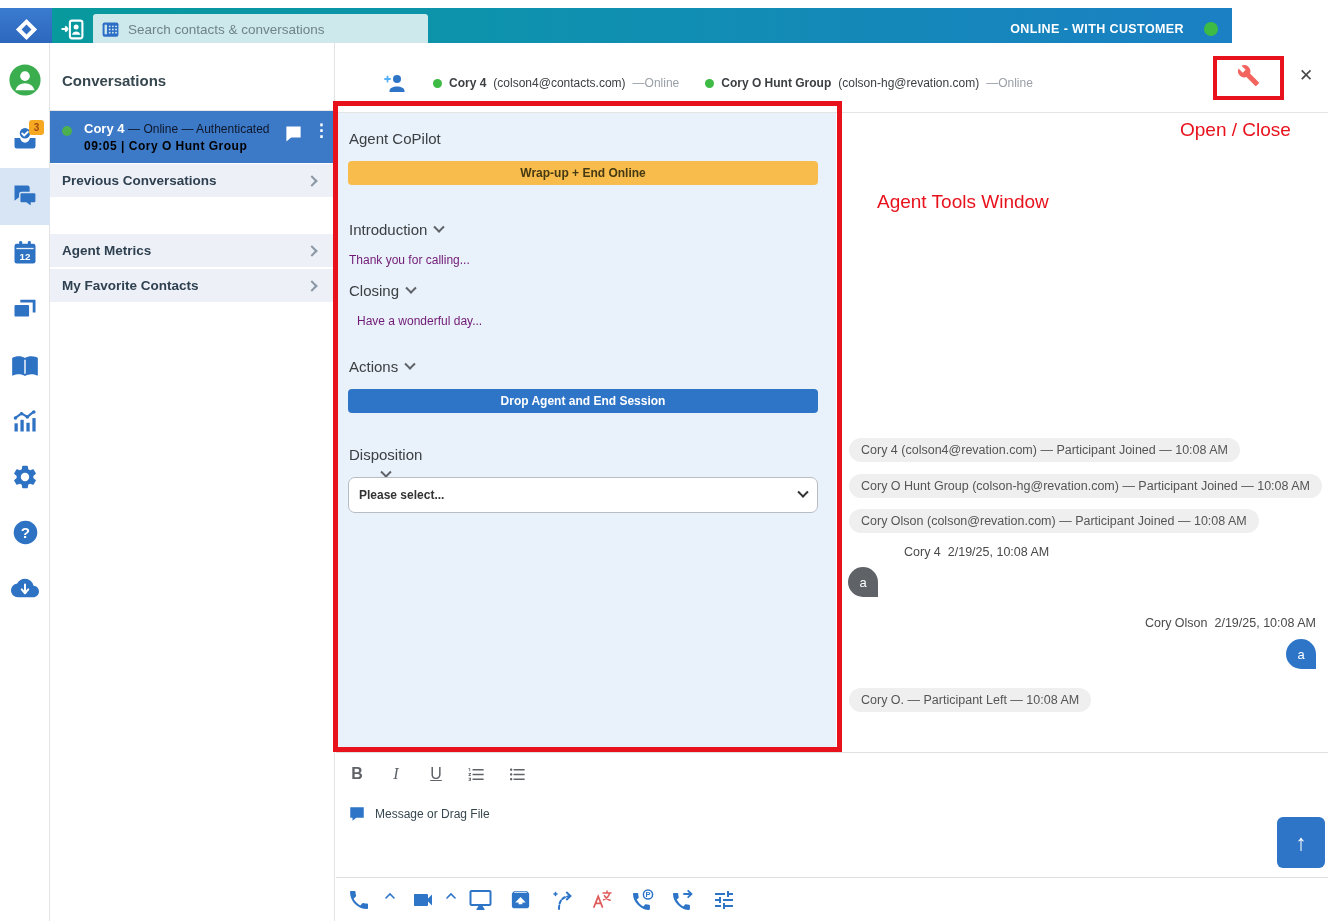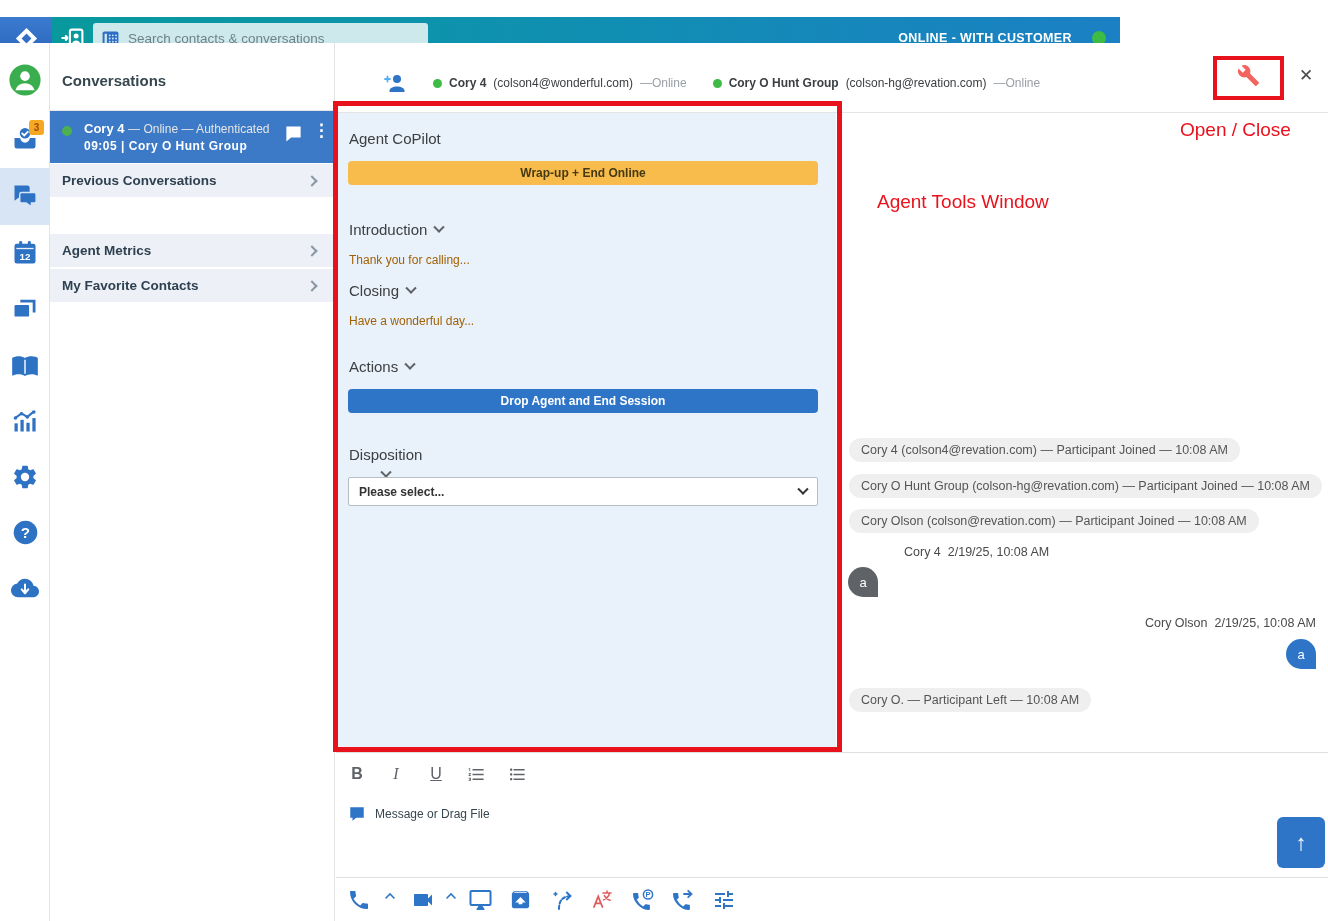--- a/index.html
+++ b/index.html
@@ -1,21 +1,21 @@
 <!DOCTYPE html>
 <html><head>
 <meta charset="utf-8">
 <style>
   * { margin:0; padding:0; box-sizing:border-box; }
   html,body { width:1328px; height:921px; }
   body { position:relative; font-family:"Liberation Sans",sans-serif; background:#fff; overflow:hidden; }
   .abs { position:absolute; }
 
   
-  .topbar { left:0; top:17px; width:1120px; height:43px;
+  .topbar { left:0; top:8px; width:1232px; height:43px;
     background:linear-gradient(90deg,#079a9b 0%,#0d93ac 38%,#1b80c4 100%); }
   .logo-box { left:0; top:0; width:52px; height:43px;
     background:linear-gradient(180deg,#3a7bd0,#2a63b8); display:flex;align-items:center;justify-content:center; }
   .logo-diamond { width:15px; height:15px; border:4px solid #fff; transform:rotate(45deg); }
   .search-box { left:93px; top:6px; width:335px; height:31px; background:#cde9ec; border-radius:3px;
     display:flex; align-items:center; padding:0 8px; gap:8px; }
   .search-box input { flex:1; border:none; outline:none; background:transparent; font-size:13.5px;
     color:#3c4a52; font-family:"Liberation Sans",sans-serif; }
   .search-box input::placeholder { color:#6f8289; opacity:1; }
   .status-label { right:48px; top:14px; color:#fff; font-size:12.5px; font-weight:bold; letter-spacing:.4px; }
@@ -30,22 +30,22 @@
     align-items:center; justify-content:center; padding:0 2px; }
 
   
   .conv-panel { left:50px; top:43px; width:285px; height:878px; background:#fff; border-right:1px solid #e3e3e3; }
   .conv-title { position:absolute; left:12px; top:29px; font-size:15px; font-weight:bold; color:#37474f; }
   .conv-hr { position:absolute; left:0; top:67px; width:285px; height:1px; background:#e6e6e6; }
   .conv-active { position:absolute; left:0; top:68px; width:284px; height:52px; background:#3c79c7; color:#fff; }
   .conv-dot { position:absolute; left:12px; top:15px; width:10px; height:10px; border-radius:50%; background:#4CAF50; }
   .conv-line1 { position:absolute; left:34px; top:10px; font-size:13px; white-space:nowrap; }
   .conv-line1 b { font-size:13px; }
-  .conv-line1 span { color:#e5e5e5; font-size:12px; }
-  .conv-line2 { position:absolute; left:34px; top:28px; font-size:12px; font-weight:bold; color:#ffffff; letter-spacing:.5px; }
+  .conv-line1 span { color:#0f172a; font-size:12px; }
+  .conv-line2 { position:absolute; left:34px; top:28px; font-size:12px; font-weight:bold; color:#000000; letter-spacing:.5px; }
   .conv-chaticon { position:absolute; left:234px; top:13px; }
   .conv-kebab { position:absolute; left:263px; top:11px; font-size:17px; font-weight:bold; color:#fff; line-height:1; }
   .conv-row { position:absolute; left:0; width:284px; height:34px; background:#edf1f7; border-bottom:1px solid #fff;
     display:flex; align-items:center; padding:0 12px; }
   .conv-row .lbl { font-size:13.5px; font-weight:bold; color:#2f4050; flex:1; }
   .chev-right { width:8px; height:8px; border-right:2px solid #8a97a5; border-bottom:2px solid #8a97a5;
     transform:rotate(-45deg); margin-right:6px; }
 
   
   .chat-header { left:335px; top:43px; width:993px; height:69px; background:#fff; }
@@ -59,23 +59,23 @@
   
   .copilot { left:336px; top:113px; width:500px; height:637px; background:#e9f1fa; }
   .cp-title { position:absolute; left:13px; top:17px; font-size:15px; color:#3c4043; }
   .cp-btn { position:absolute; left:12px; width:470px; height:24px; border-radius:4px; display:flex;
     align-items:center; justify-content:center; font-size:12px; font-weight:bold; }
   .cp-yellow { top:48px; background:#f7bc4b; color:#463a14; }
   .cp-blue { top:276px; background:#2e75c8; color:#fff; }
   .cp-label { position:absolute; left:13px; font-size:15px; color:#3c4043; display:flex; align-items:center; gap:8px; }
   .chev-down { width:8px; height:8px; border-right:2px solid #5f6368; border-bottom:2px solid #5f6368;
     transform:rotate(45deg) translate(-2px,-2px); }
-  .cp-text { position:absolute; left:13px; font-size:12px; color:#a16207; }
-  .cp-select { position:absolute; left:12px; top:364px; width:470px; height:29px; background:#fff;
-    border:1px solid #b8bdc4; border-radius:2px; display:flex; align-items:center; padding:0 10px;
+  .cp-text { position:absolute; left:13px; font-size:12px; color:#701a75; }
+  .cp-select { position:absolute; left:12px; top:364px; width:470px; height:36px; background:#fff;
+    border:1px solid #b8bdc4; border-radius:7px; display:flex; align-items:center; padding:0 10px;
     font-size:12px; font-weight:bold; color:#333;gap:47px; }
   .cp-select .chev-down { margin-left:auto; border-color:#333; }
 
   
   .pill { position:absolute; background:#efefef; border-radius:12px; padding:5px 12px; font-size:12.5px; color:#555;
     white-space:nowrap; }
   .sender { position:absolute; font-size:12.5px; color:#4a4a4a; white-space:nowrap; }
   .bubble { position:absolute; width:30px; height:30px; border-radius:16px 16px 0 16px; color:#fff;
     display:flex; align-items:center; justify-content:center; font-size:13px; }
   .bubble-gray { background:#5f6368; }
@@ -263,21 +263,21 @@
     <span style="display:flex;">
       <svg width="24" height="24" viewBox="0 0 24 24" fill="#2e75c8">
         <circle cx="14" cy="8" r="4"></circle>
         <path d="M6.5 20c0-3 3.4-4.6 7.5-4.6s7.5 1.6 7.5 4.6v1h-15z"></path>
         <path d="M4.5 5.5v5M2 8h5" stroke="#53b0f8" stroke-width="1.8" fill="none" stroke-linecap="round"></path>
       </svg>
     </span>
     <span class="pgroup">
       <span class="pdot"></span>
       <b>Cory 4</b>
-      <span>(colson4@wonderful.com)</span>
+      <span>(colson4@contacts.com)</span>
       <span class="pstatus">—Online</span>
     </span>
     <span class="pgroup">
       <span class="pdot"></span>
       <b>Cory O Hunt Group</b>
       <span>(colson-hg@revation.com)</span>
       <span class="pstatus">—Online</span>
     </span>
   </div>
   <span class="abs" style="left:902px;top:21px;">
@@ -297,21 +297,21 @@
   <div class="cp-label" style="top:108px;">
     <span>Introduction</span>
     <span class="chev-down"></span>
   </div>
   <div class="cp-text" style="top:140px;">Thank you for calling...</div>
 
   <div class="cp-label" style="top:169px;text-align:center;">
     <span>Closing</span>
     <span class="chev-down"></span>
   </div>
-  <div class="cp-text" style="top:201px;">Have a wonderful day...</div>
+  <div class="cp-text" style="top:201px;margin-left:8px;">Have a wonderful day...</div>
 
   <div class="cp-label" style="top:245px;">
     <span>Actions</span>
     <span class="chev-down"></span>
   </div>
   <div class="cp-btn cp-blue">Drop Agent and End Session</div>
 
   <div class="cp-label" style="top:333px;flex-direction:column;">
     <span>Disposition</span>
     <span class="chev-down"></span>

